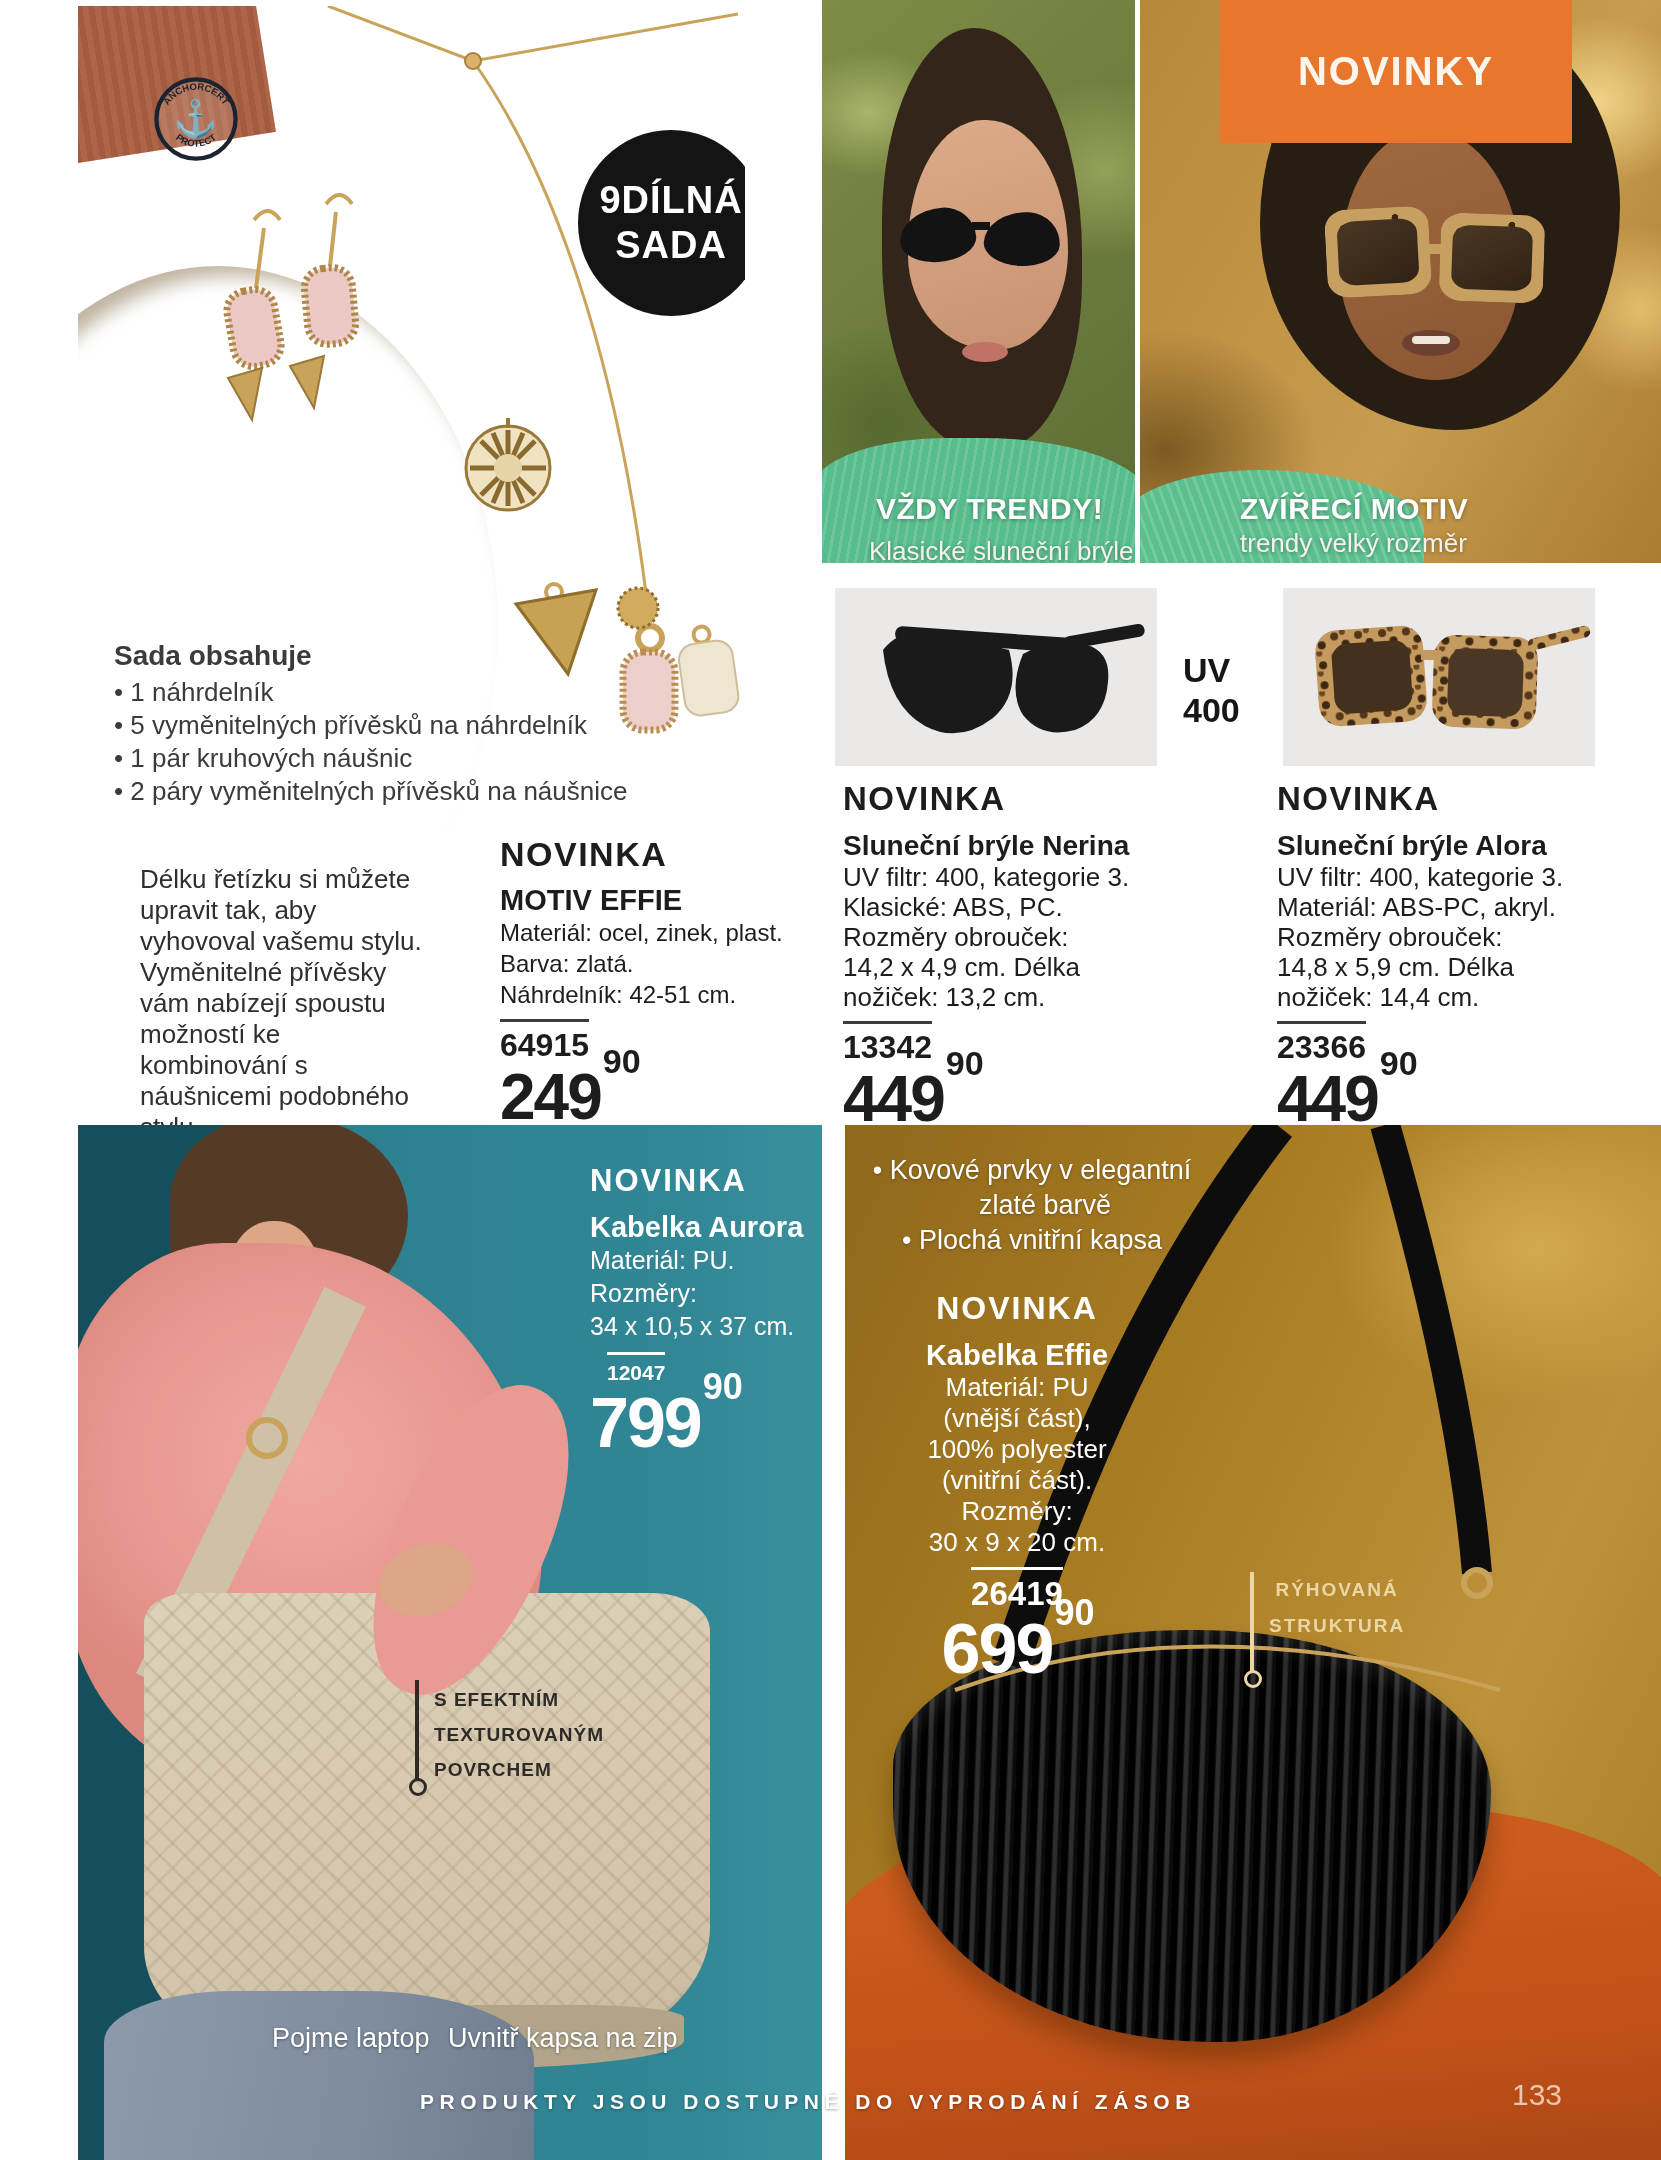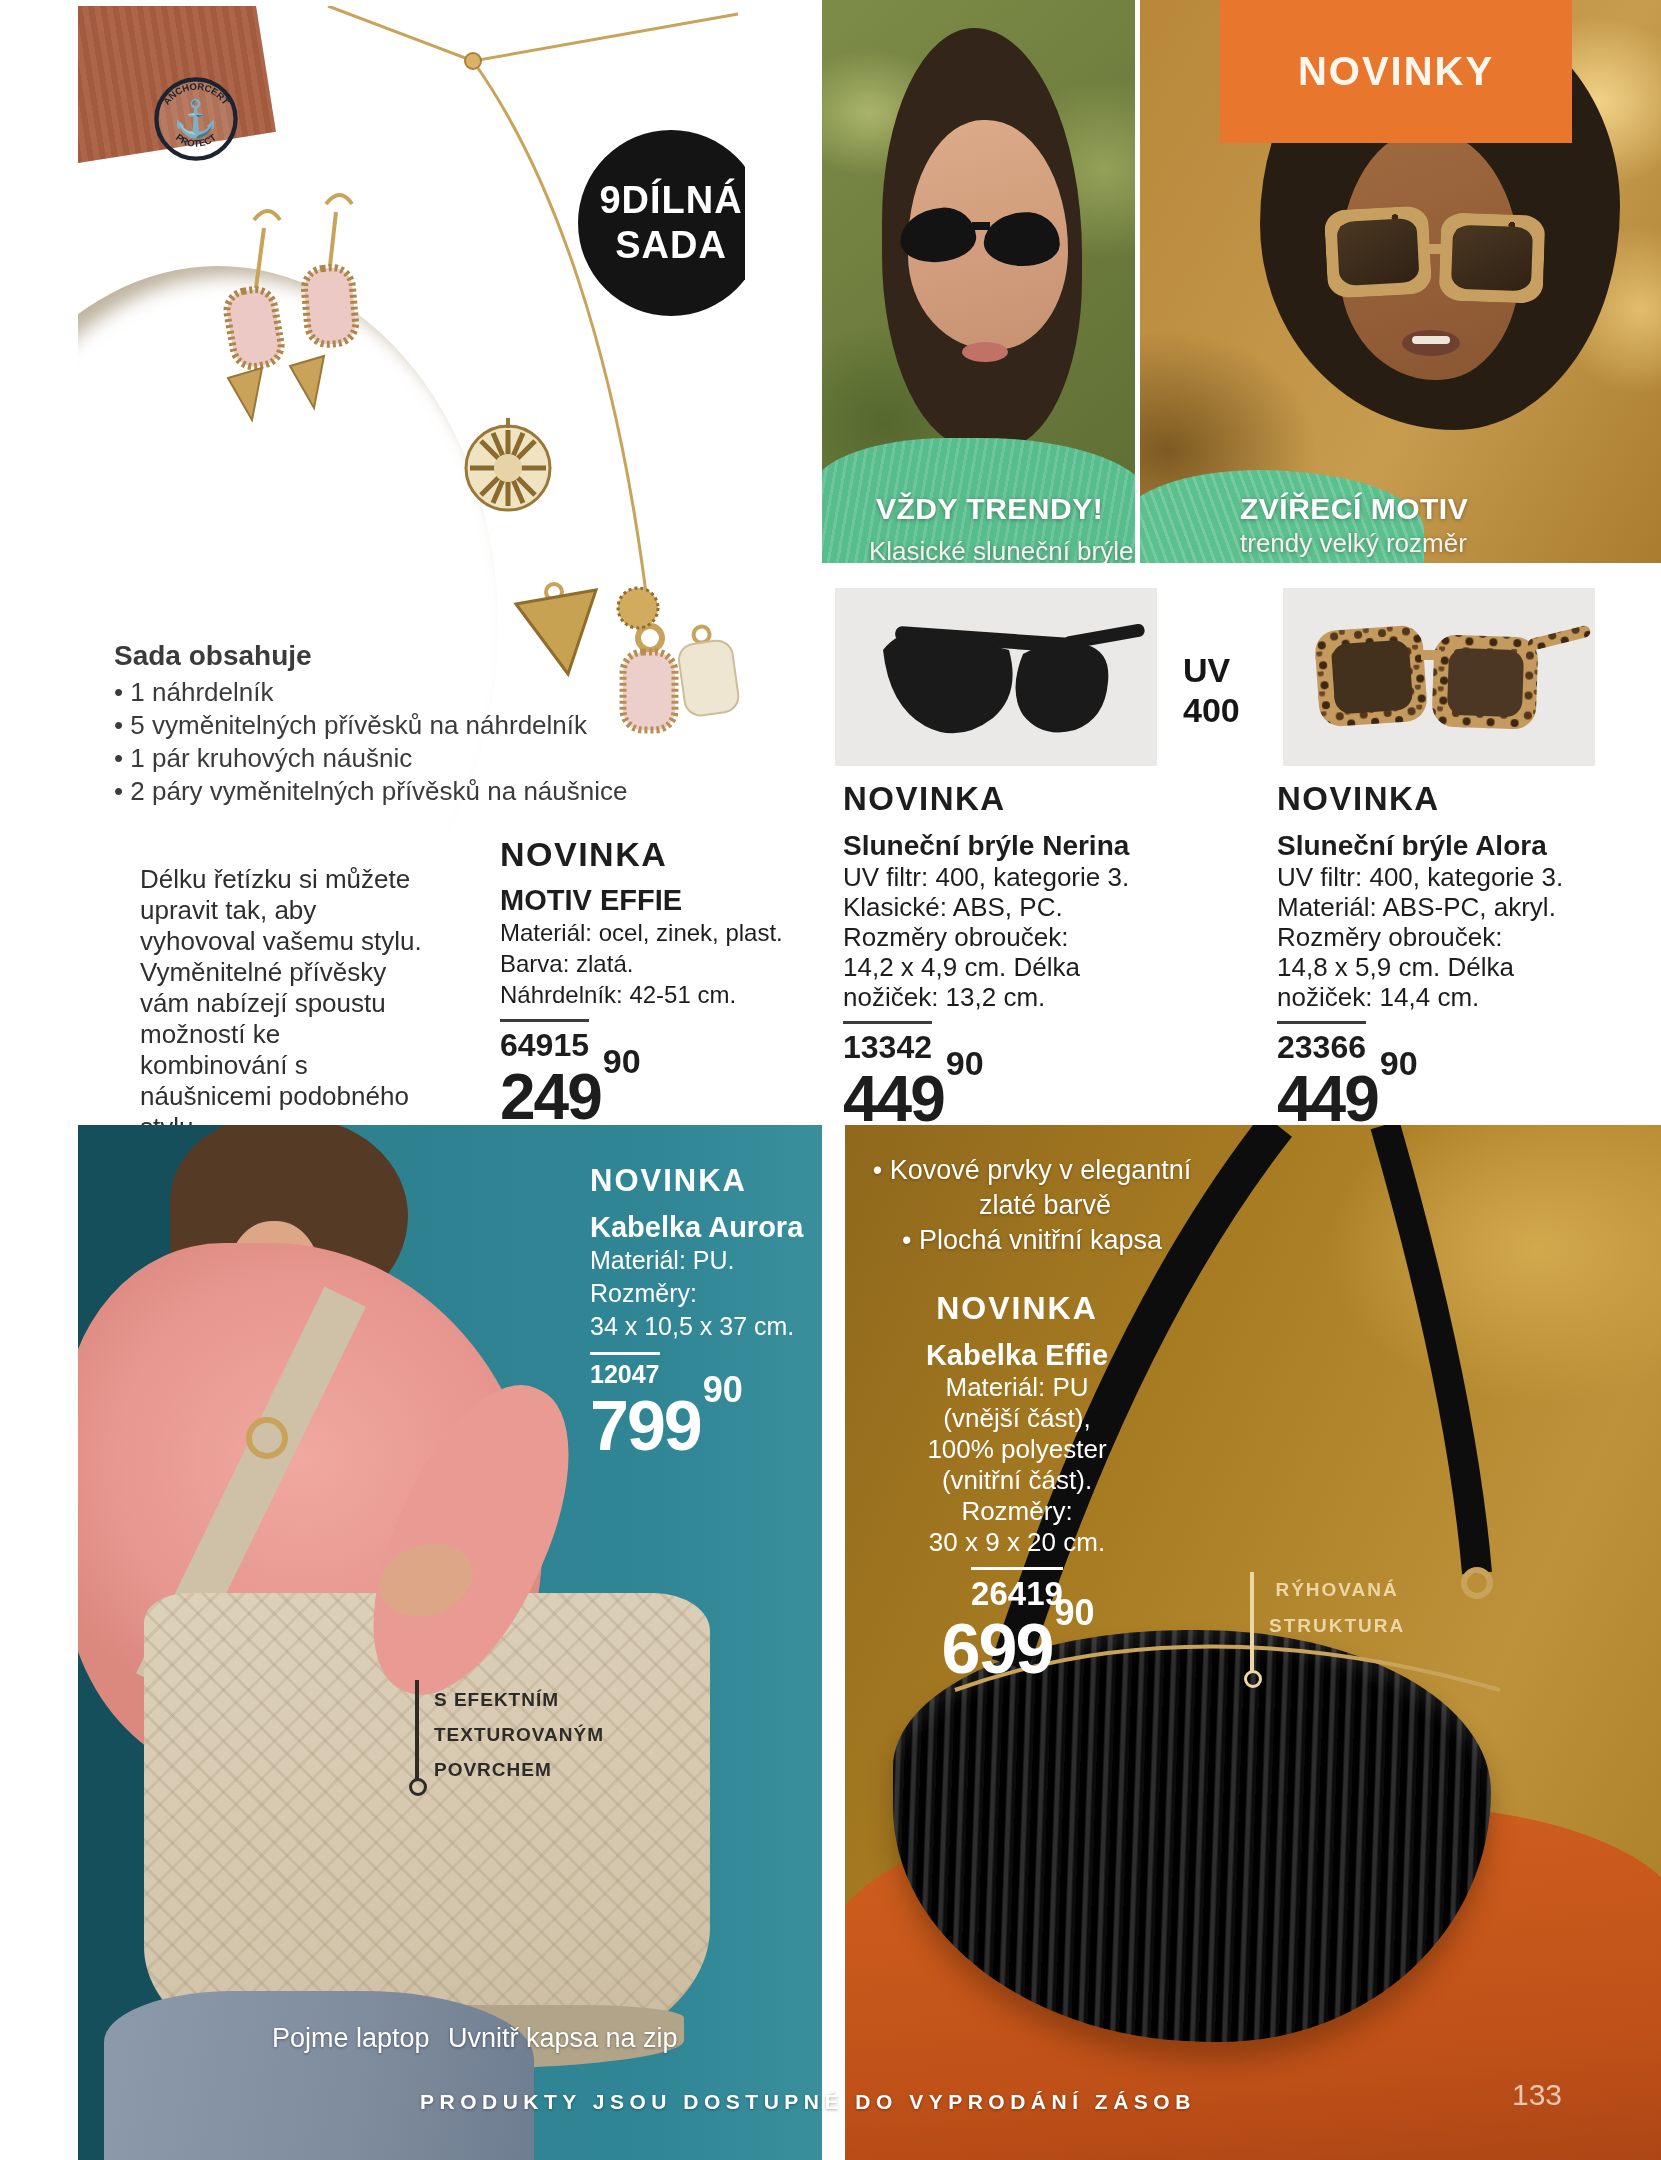--- a/index.html
+++ b/index.html
@@ -128,21 +128,21 @@
       linear-gradient(170deg,#ded1ba,#d3c5ab 70%,#c7b89c);
       border-radius:8% 10% 40% 34%/6% 8% 30% 26%;}
   .bag-bottom{left:86px;top:880px;width:520px;height:64px;background:#b1a489;border-radius:20% 20% 45% 40%;}
   .hand{left:300px;top:420px;width:96px;height:70px;background:#dca687;border-radius:50%;transform:rotate(-18deg);}
   .jeans{left:26px;top:866px;width:430px;height:170px;background:
       linear-gradient(100deg,#8d9aab,#7e8c9e 60%,#6f7d90);border-radius:30% 40% 0 0;}
   .aurora-text{left:512px;top:38px;width:226px;}
   .aurora-text .flag{font-size:31px;letter-spacing:2px;}
   .aurora-text .pname{font-size:29px;}
   .aurora-text .detail{font-size:25px;line-height:33px;}
-  .aurora-text .code{font-size:25px;}
+  .aurora-text .code{font-size:21px;margin-left:17px;}
   .aurora-text .price{font-size:70px;}
   .aurora-text .price sup{font-size:36px;}
 
   .callout-line{position:absolute;width:4px;background:#2e2b27;}
   .callout-line::after{content:"";position:absolute;left:-6px;bottom:-16px;width:12px;height:12px;
       border:3px solid #2e2b27;border-radius:50%;background:transparent;}
   .callout-text{position:absolute;font-weight:700;font-size:19px;line-height:35px;
       letter-spacing:1px;color:#2e2b27;white-space:nowrap;}
   .aurora-callout-line{left:337px;top:555px;height:100px;}
   .aurora-callout-text{left:356px;top:557px;}

